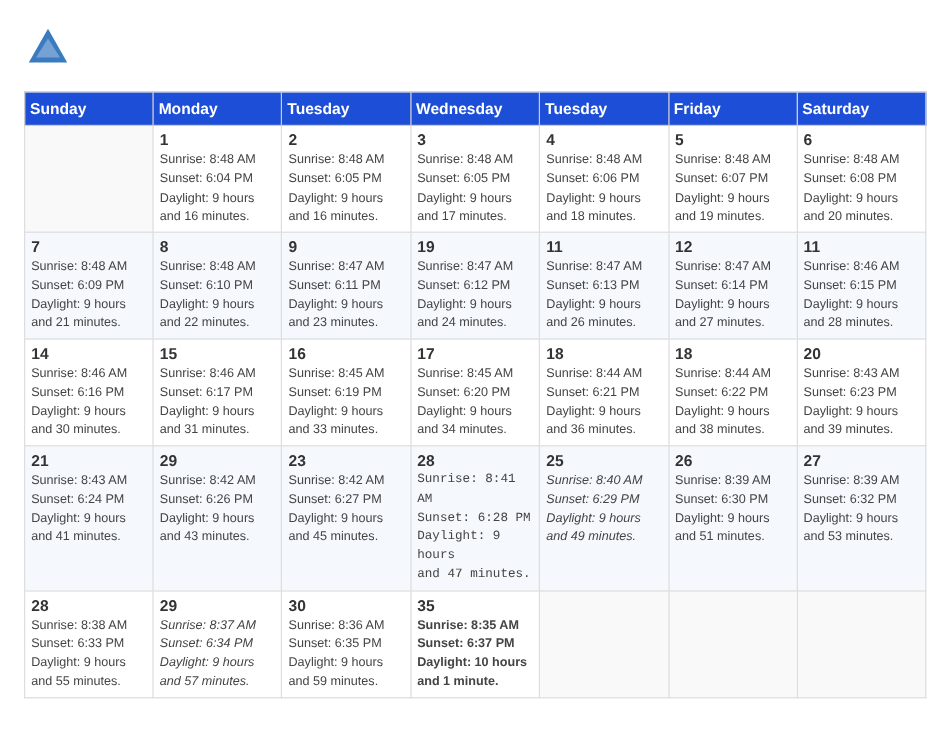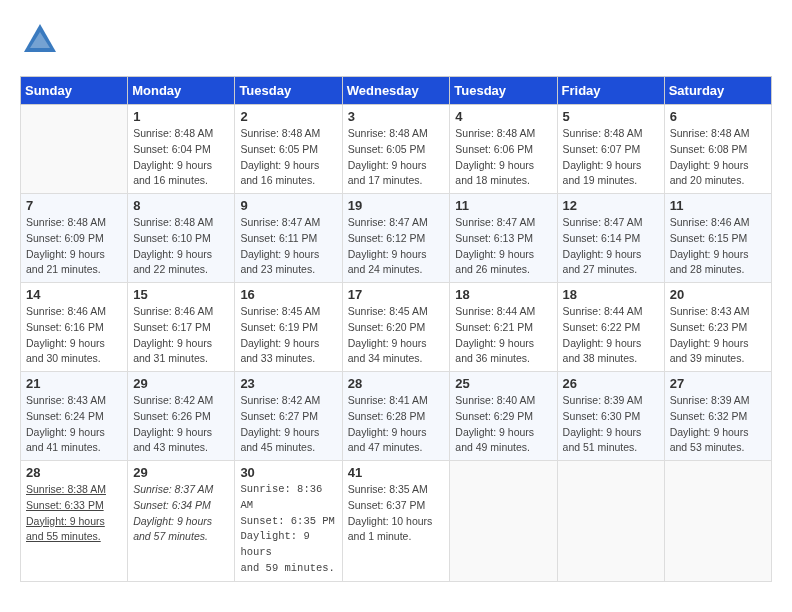--- a/index.html
+++ b/index.html
@@ -291,28 +291,28 @@
         </td>
         <td>
           <span class="day-num">23</span>
           <div class="day-info" style="white-space: pre-line;">Sunrise: 8:42 AM
 Sunset: 6:27 PM
 Daylight: 9 hours
 and 45 minutes.</div>
         </td>
         <td>
           <span class="day-num">28</span>
-          <div class="day-info" style="white-space: pre-line;">Sunrise: 8:41 AM
+          <div class="day-info" style="white-space: pre-line; font-family: Liberation Mono, monospace;">Sunrise: 8:41 AM
 Sunset: 6:28 PM
 Daylight: 9 hours
 and 47 minutes.</div>
         </td>
         <td>
           <span class="day-num">25</span>
-          <div class="day-info" style="white-space: pre-line;">Sunrise: 8:40 AM
+          <div class="day-info" style="white-space: pre-line; font-style: italic;">Sunrise: 8:40 AM
 Sunset: 6:29 PM
 Daylight: 9 hours
 and 49 minutes.</div>
         </td>
         <td>
           <span class="day-num">26</span>
           <div class="day-info" style="white-space: pre-line;">Sunrise: 8:39 AM
 Sunset: 6:30 PM
 Daylight: 9 hours
 and 51 minutes.</div>
@@ -321,42 +321,42 @@
           <span class="day-num">27</span>
           <div class="day-info" style="white-space: pre-line;">Sunrise: 8:39 AM
 Sunset: 6:32 PM
 Daylight: 9 hours
 and 53 minutes.</div>
         </td>
       </tr>
       <tr>
         <td>
           <span class="day-num">28</span>
-          <div class="day-info" style="white-space: pre-line; text-decoration: underline;">Sunrise: 8:38 AM
+          <div class="day-info" style="white-space: pre-line;">Sunrise: 8:38 AM
 Sunset: 6:33 PM
 Daylight: 9 hours
 and 55 minutes.</div>
         </td>
         <td>
           <span class="day-num">29</span>
           <div class="day-info" style="white-space: pre-line; font-style: italic;">Sunrise: 8:37 AM
 Sunset: 6:34 PM
 Daylight: 9 hours
 and 57 minutes.</div>
         </td>
         <td>
           <span class="day-num">30</span>
-          <div class="day-info" style="white-space: pre-line; font-family: Liberation Mono, monospace;">Sunrise: 8:36 AM
+          <div class="day-info" style="white-space: pre-line;">Sunrise: 8:36 AM
 Sunset: 6:35 PM
 Daylight: 9 hours
 and 59 minutes.</div>
         </td>
         <td>
-          <span class="day-num">41</span>
-          <div class="day-info" style="white-space: pre-line;">Sunrise: 8:35 AM
+          <span class="day-num">35</span>
+          <div class="day-info" style="white-space: pre-line; font-weight: bold;">Sunrise: 8:35 AM
 Sunset: 6:37 PM
 Daylight: 10 hours
 and 1 minute.</div>
         </td>
         <td class="empty-cell"></td>
         <td class="empty-cell"></td>
         <td class="empty-cell"></td>
       </tr>
     </tbody>
 </table>

